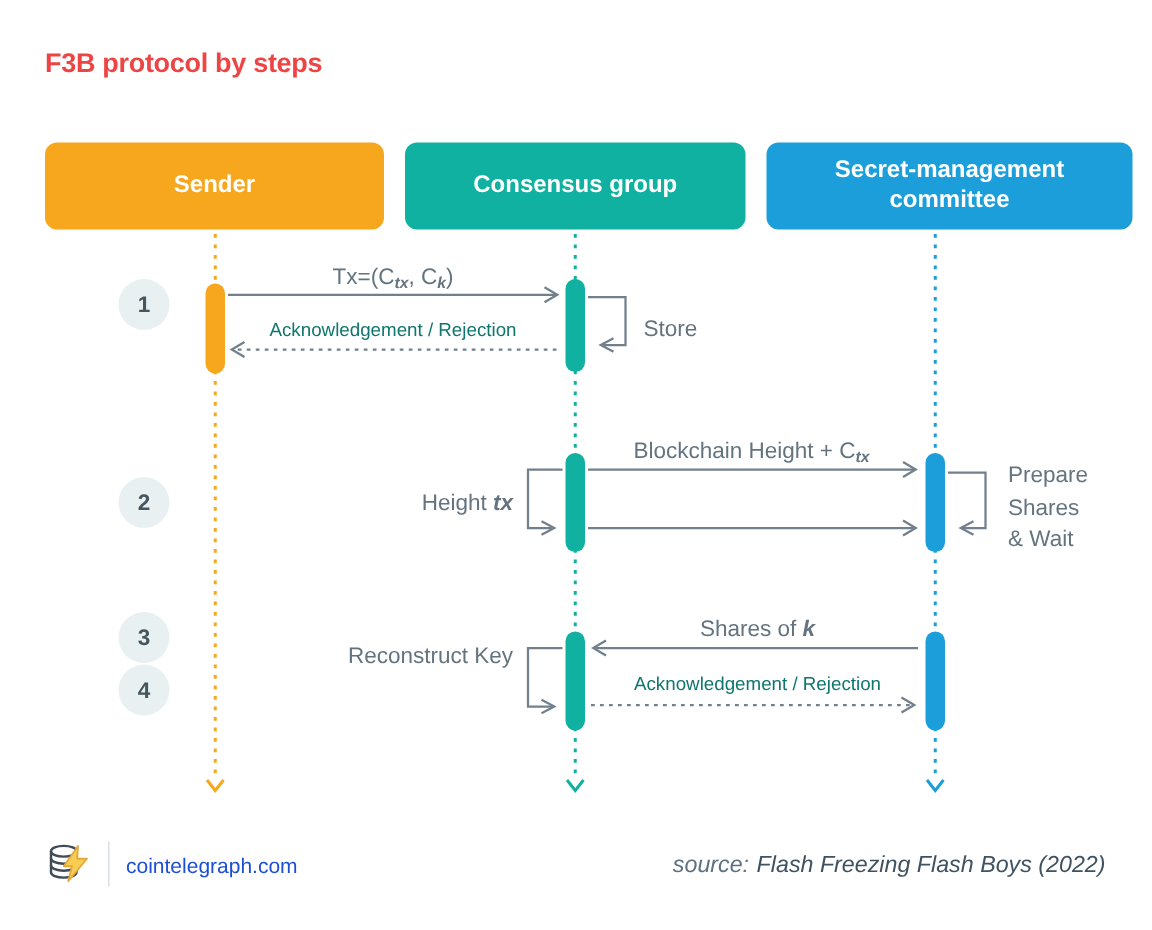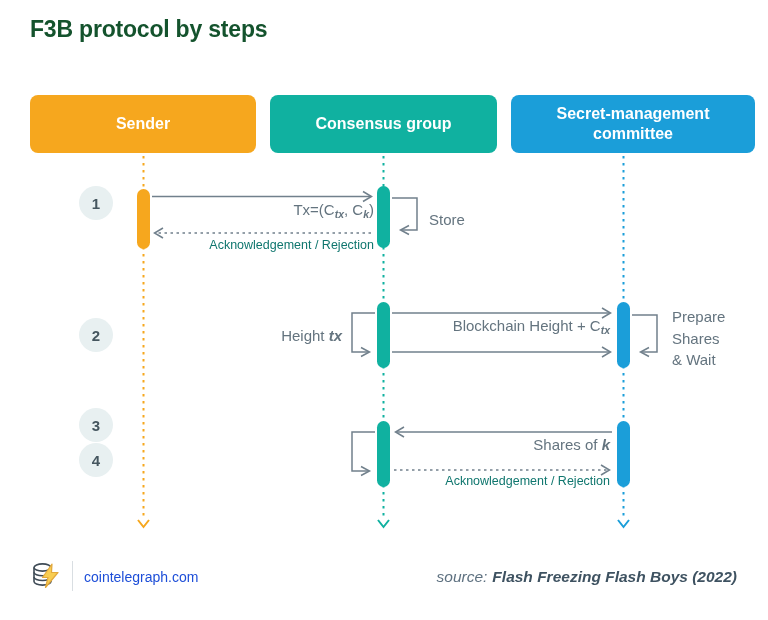--- a/index.html
+++ b/index.html
@@ -1,58 +1,58 @@
 <!DOCTYPE html>
 <html><head>
 <meta charset="utf-8">
 <style>
   html,body{margin:0;padding:0;background:#ffffff;}
   .canvas{
     position:relative;width:768px;height:620px;background:#ffffff;overflow:hidden;
     font-family:"Liberation Sans", sans-serif;color:#64747f;
   }
   .title{
-    position:absolute;left:30px;top:16px;margin:0;
-    font-size:23px;font-weight:bold;color:#14532d;letter-spacing:-0.2px;
+    position:absolute;left:30px;top:32px;margin:0;
+    font-size:18px;font-weight:bold;color:#ef4444;letter-spacing:-0.2px;
   }
   .lane-box{
     position:absolute;top:95px;height:58px;border-radius:8px;
     display:flex;align-items:center;justify-content:center;text-align:center;
     color:#ffffff;font-size:16px;font-weight:bold;line-height:1.25;
   }
   .lane-sender{left:30px;width:226px;}
   .lane-consensus{left:270px;width:227px;}
   .lane-committee{left:511px;width:244px;padding:0 28px;box-sizing:border-box;}
   .connectors{position:absolute;left:0;top:0;z-index:1;}
   .bar{
     position:absolute;width:13px;border-radius:7px;z-index:2;
   }
   .step-circle{
     position:absolute;left:79px;width:34px;height:34px;border-radius:50%;
     background:#e8f0f1;color:#45565f;font-size:15px;font-weight:bold;
     display:flex;align-items:center;justify-content:center;z-index:3;
   }
   .lbl{position:absolute;z-index:3;font-size:15px;color:#64747f;line-height:1.35;}
   .lbl.small{font-size:12.5px;color:#0f766e;}
-  .lbl.center{text-align:right;margin-top:25px;}
+  .lbl.center{text-align:center;}
   .lbl.rightal{text-align:right;}
   .sub{font-size:10.5px;font-weight:bold;font-style:italic;vertical-align:-3px;letter-spacing:0;}
   .em{font-weight:bold;font-style:italic;}
   .footer-site{
     position:absolute;left:84px;top:569px;font-size:14px;color:#1d4ed8;z-index:3;
   }
   .footer-divider{
     position:absolute;left:72px;top:561px;width:1px;height:30px;background:#d9dee2;z-index:3;
   }
   .footer-logo{position:absolute;left:28px;top:558px;z-index:3;}
   .footer-source{
     position:absolute;right:31px;top:568px;font-size:15.5px;font-style:italic;z-index:3;text-align:right;
   }
   .src-label{color:#5e7180;margin-right:5px;}
-  .src-value{color:#3e5261;font-weight:bold;}
+  .src-value{color:#3e5261;font-weight:normal;}
 </style>
 </head>
 <body>
 
 <div class="canvas">
 
   <h1 class="title">F3B protocol by steps</h1>
 
   <div class="lane-box lane-sender" style="background-color: rgb(246, 167, 30);">
     <span>Sender</span>
@@ -143,20 +143,21 @@
     <div>Prepare</div>
     <div>Shares</div>
     <div>&amp; Wait</div>
   </div>
 
   <div class="lbl center" style="left:400px;width:210px;top:410px;">
     <span>Shares of </span><span class="em">k</span>
   </div>
   <div class="lbl small center" style="left:400px;width:210px;top:448px;">Acknowledgement / Rejection</div>
   <div class="lbl rightal" style="left:140px;width:202px;top:427px;line-height:22px;">
+    <div>Reconstruct Key</div>
   </div>
 
   <svg class="footer-logo" width="36" height="36" viewBox="0 0 36 36">
     <g stroke="#3f4b56" stroke-width="1.6" fill="none">
       <ellipse cx="14.5" cy="9.5" rx="8.5" ry="3.6"></ellipse>
       <path d="M6 9.5 v14 c0 2 3.8 3.6 8.5 3.6 s8.5-1.6 8.5-3.6 v-14"></path>
       <path d="M6 14.2 c0 2 3.8 3.6 8.5 3.6 s8.5-1.6 8.5-3.6"></path>
       <path d="M6 18.9 c0 2 3.8 3.6 8.5 3.6 s8.5-1.6 8.5-3.6"></path>
     </g>
     <path d="M24 6 L14.5 19.5 h5.5 L17.5 29.5 L30 14.5 h-6.5 z" fill="#F8CD51" stroke="#E3A93C" stroke-width="1.2" stroke-linejoin="round"></path>

